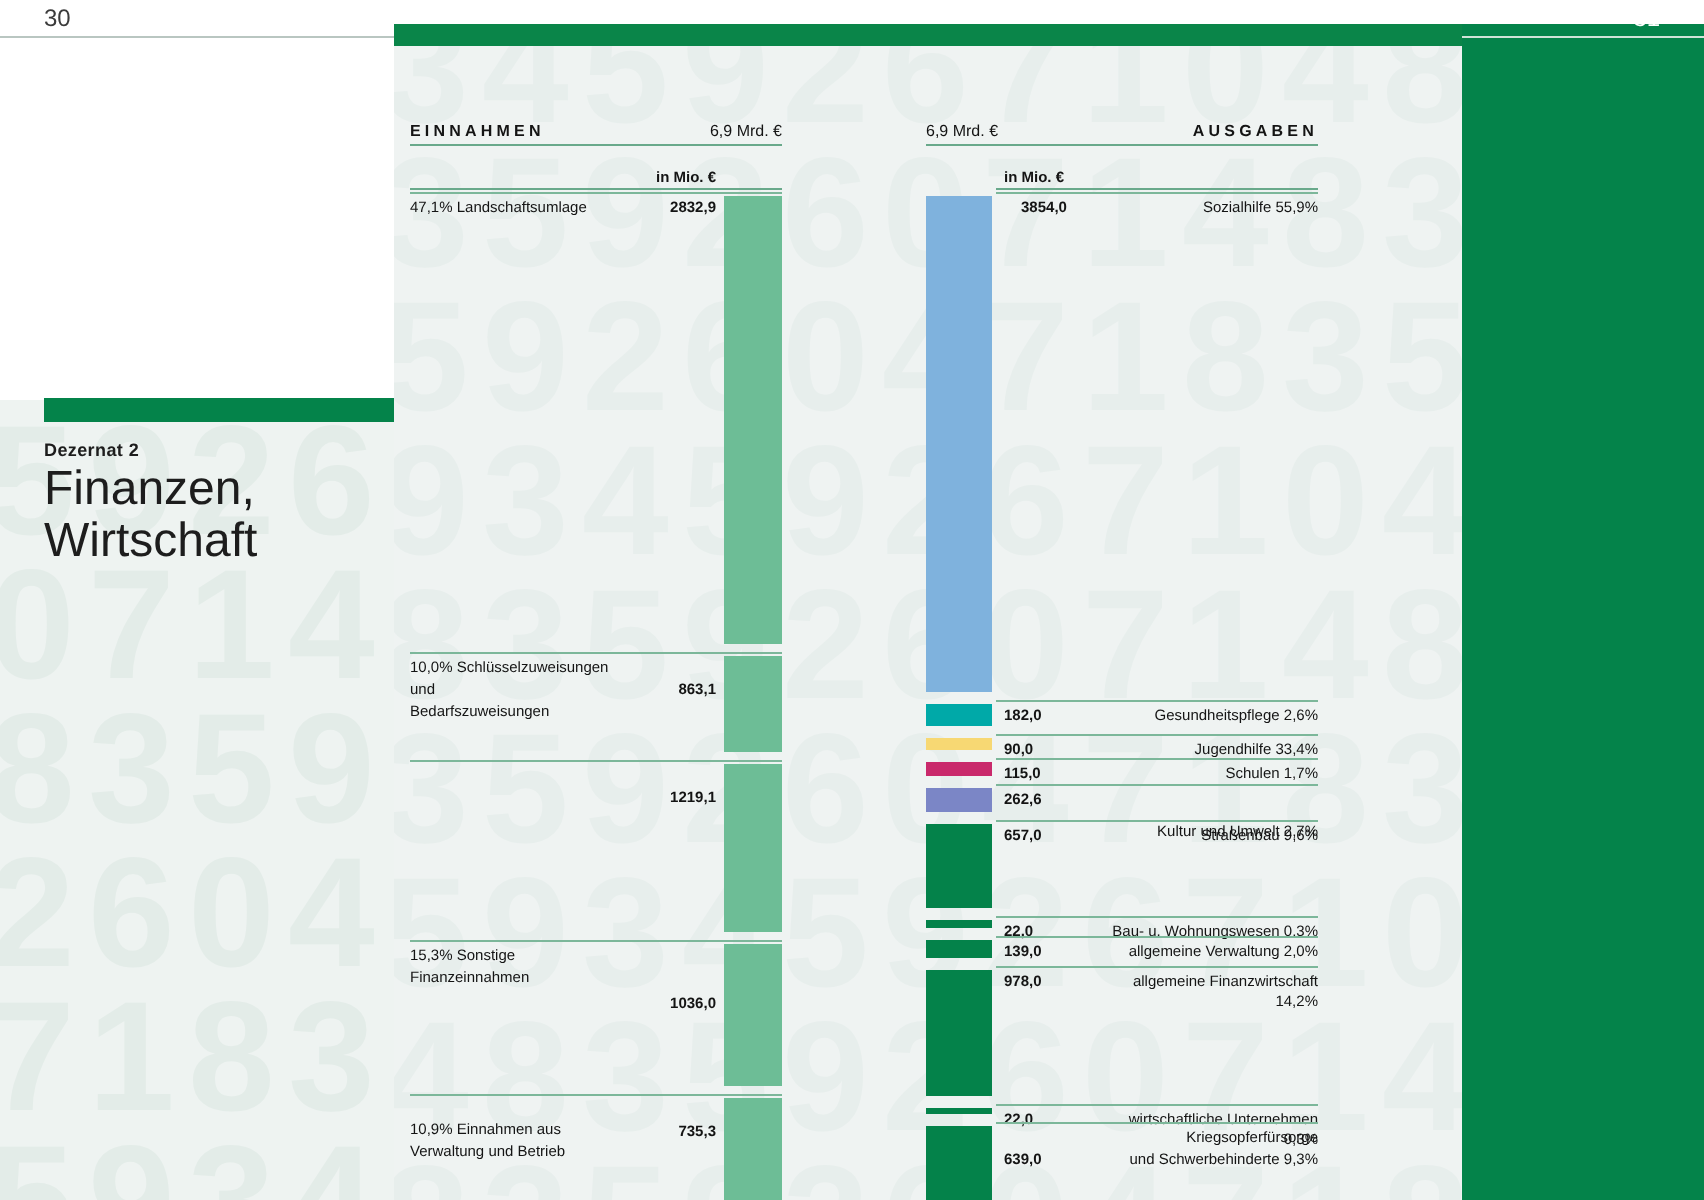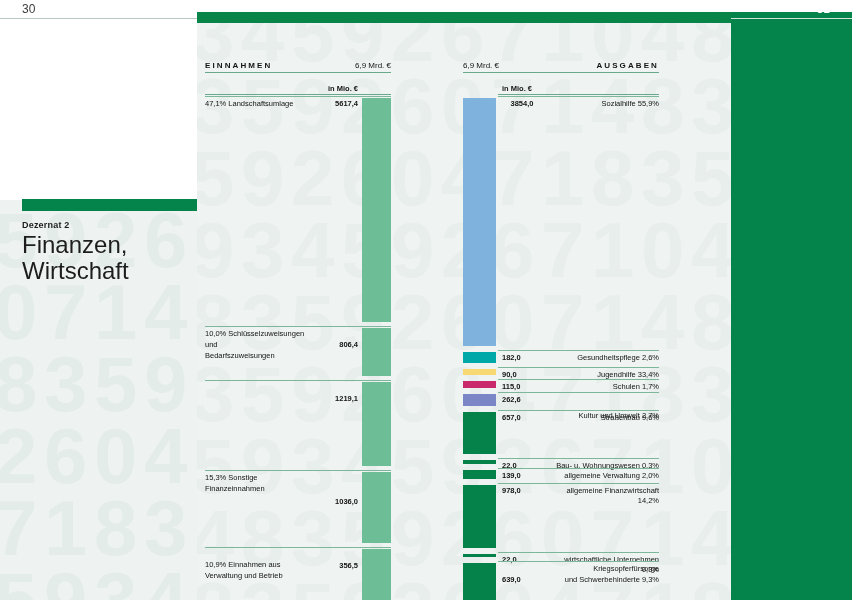--- a/index.html
+++ b/index.html
@@ -369,44 +369,44 @@
         <div class="sect-title" style="left:0;">EINNAHMEN</div>
         <div class="sect-total" style="right:0;">6,9 Mrd. €</div>
         <div class="hdr-rule" style="left:0;width:186px;top:60px;"></div>
         <div class="unit" style="right:29px;margin-right:4px;">in Mio. €</div>
         <div class="hdr-rule" style="left:0;width:186px;top:82px;"></div>
         <div class="bar" style="left:157px;top:86px;width:29px;height:224.23746465870403px;background:#6dbd96;"></div>
         <div class="rowline" style="left:0px;top:84px;width:186px;"></div>
         <div class="lbl" style="left:0;top:87px;width:105px;">
           <div>47,1% Landschaftsumlage</div>
         </div>
-        <div class="val" style="left:101px;width:52px;text-align:right;top:87px;">5617,4</div>
+        <div class="val" style="left:101px;width:52px;text-align:right;top:87px;">2832,9</div>
         <div class="bar" style="left:157px;top:316.237464658704px;width:29px;height:47.56970169061219px;background:#6dbd96;"></div>
         <div class="rowline" style="left:0px;top:314.237464658704px;width:186px;"></div>
         <div class="lbl" style="left:0;top:317.237464658704px;width:105px;">
           <div>10,0% Schlüsselzuweisungen und</div>
           <div>Bedarfszuweisungen</div>
         </div>
-        <div class="val" style="left:101px;width:52px;text-align:right;top:328.237464658704px;">806,4</div>
+        <div class="val" style="left:101px;width:52px;text-align:right;top:328.237464658704px;">863,1</div>
         <div class="bar" style="left:157px;top:369.8071663493162px;width:29px;height:84.05888292654778px;background:#6dbd96;"></div>
         <div class="rowline" style="left:0px;top:367.8071663493162px;width:186px;"></div>
         <div class="val" style="left:101px;width:52px;text-align:right;top:381.8071663493162px;">1219,1</div>
         <div class="bar" style="left:157px;top:459.866049275864px;width:29px;height:71.43384686400091px;background:#6dbd96;"></div>
         <div class="rowline" style="left:0px;top:457.866049275864px;width:186px;"></div>
         <div class="lbl" style="left:0;top:460.866049275864px;width:105px;">
           <div>15,3% Sonstige Finanzeinnahmen</div>
         </div>
         <div class="val" style="left:101px;width:52px;text-align:right;top:485px;">1036,0</div>
         <div class="bar" style="left:157px;top:537.2998961398649px;width:29px;height:50.70010386013501px;background:#6dbd96;"></div>
         <div class="rowline" style="left:0px;top:535.2998961398649px;width:186px;"></div>
         <div class="lbl" style="left:0;top:548px;width:105px;">
           <div>10,9% Einnahmen aus</div>
           <div>Verwaltung und Betrieb</div>
         </div>
-        <div class="val" style="left:101px;width:52px;text-align:right;top:549.2998961398649px;">356,5</div>
+        <div class="val" style="left:101px;width:52px;text-align:right;top:549.2998961398649px;">735,3</div>
       </div>
     <div class="col col-out" id="col-expenses">
         <div class="sect-total" style="left:0;">6,9 Mrd. €</div>
         <div class="sect-title" style="right:0;">AUSGABEN</div>
         <div class="hdr-rule" style="left:0;width:196px;top:60px;"></div>
         <div class="unit" style="left:39px;">in Mio. €</div>
         <div class="hdr-rule" style="left:35px;width:161px;top:82px;"></div>
         <div class="bar" style="left:0px;top:86px;width:33px;height:247.5251380412671px;background:#7fb2dd;"></div>
         <div class="rowline" style="left:35px;top:84px;width:161px;"></div>
         <div class="val" style="left:39px;width:40px;text-align:center;top:87px;">3854,0</div>

